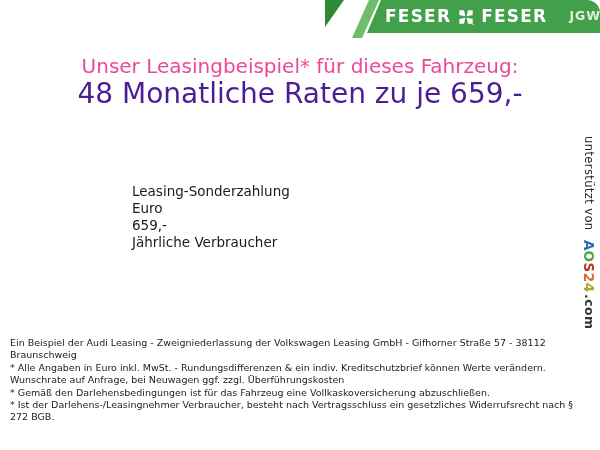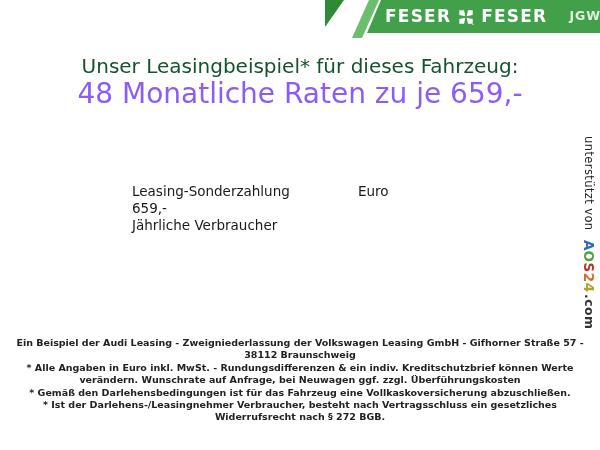--- a/index.html
+++ b/index.html
@@ -1,45 +1,45 @@
 <!DOCTYPE html>
 <html><head>
 <meta charset="utf-8">
 <style>
   html,body{margin:0;padding:0;background:#fff;}
   .page{
     position:relative;width:600px;height:450px;background:#ffffff;overflow:hidden;
-    font-family:"DejaVu Sans","Liberation Sans",sans-serif;color:#111;
+    font-family:"DejaVu Sans","Liberation Sans",sans-serif;color:#111;border-radius:13px;
   }
   
   .ribbon-svg{position:absolute;top:0;left:0;width:600px;height:40px;display:block;}
   .banner-content{
     position:absolute;top:0;left:385px;height:33px;
     display:flex;align-items:center;gap:7px;
   }
   .brand-word{
     color:#ffffff;font-weight:bold;font-size:17px;letter-spacing:1.2px;line-height:1;
   }
   .brand-x{display:block;margin-top:1px;}
   .vehicle-code{
     color:#dff0df;font-size:12.5px;font-weight:bold;letter-spacing:1px;margin-left:15px;line-height:1;
   }
   
   .headline{position:absolute;top:55px;left:0;width:600px;text-align:center;}
-  .headline-sub{font-size:20px;line-height:23px;color:#14532d;}
-  .headline-main{font-size:28px;line-height:32px;color:#8b5cf6;}
+  .headline-sub{font-size:20px;line-height:23px;color:#ec4899;}
+  .headline-main{font-size:28px;line-height:32px;color:#4c1d95;}
   
   .lease-table{position:absolute;top:183px;left:132px;font-size:13.5px;color:#1a1a1a;}
-  .lease-row{display:flex;line-height:17px;}
+  .lease-row{display:flex;line-height:17px;flex-direction:column;}
   .lease-label{width:226px;}
   .lease-value{white-space:nowrap;}
   
   .legal{
-    position:absolute;top:337px;left:10px;width:580px;text-align:center;
-    font-size:9.5px;font-weight:bold;line-height:12.4px;color:#222;
+    position:absolute;top:337px;left:10px;width:580px;text-align:left;
+    font-size:9.5px;font-weight:normal;line-height:12.4px;color:#222;
   }
   .legal p{margin:0;}
   
   .support{
     position:absolute;top:136px;right:3px;
     writing-mode:vertical-rl;text-orientation:mixed;
     font-size:11.5px;color:#222;letter-spacing:0.4px;white-space:nowrap;
   }
   .brand-letter{font-weight:bold;font-size:13.5px;letter-spacing:0.5px;}
   .brand-letter.first{margin-top:5px;}

